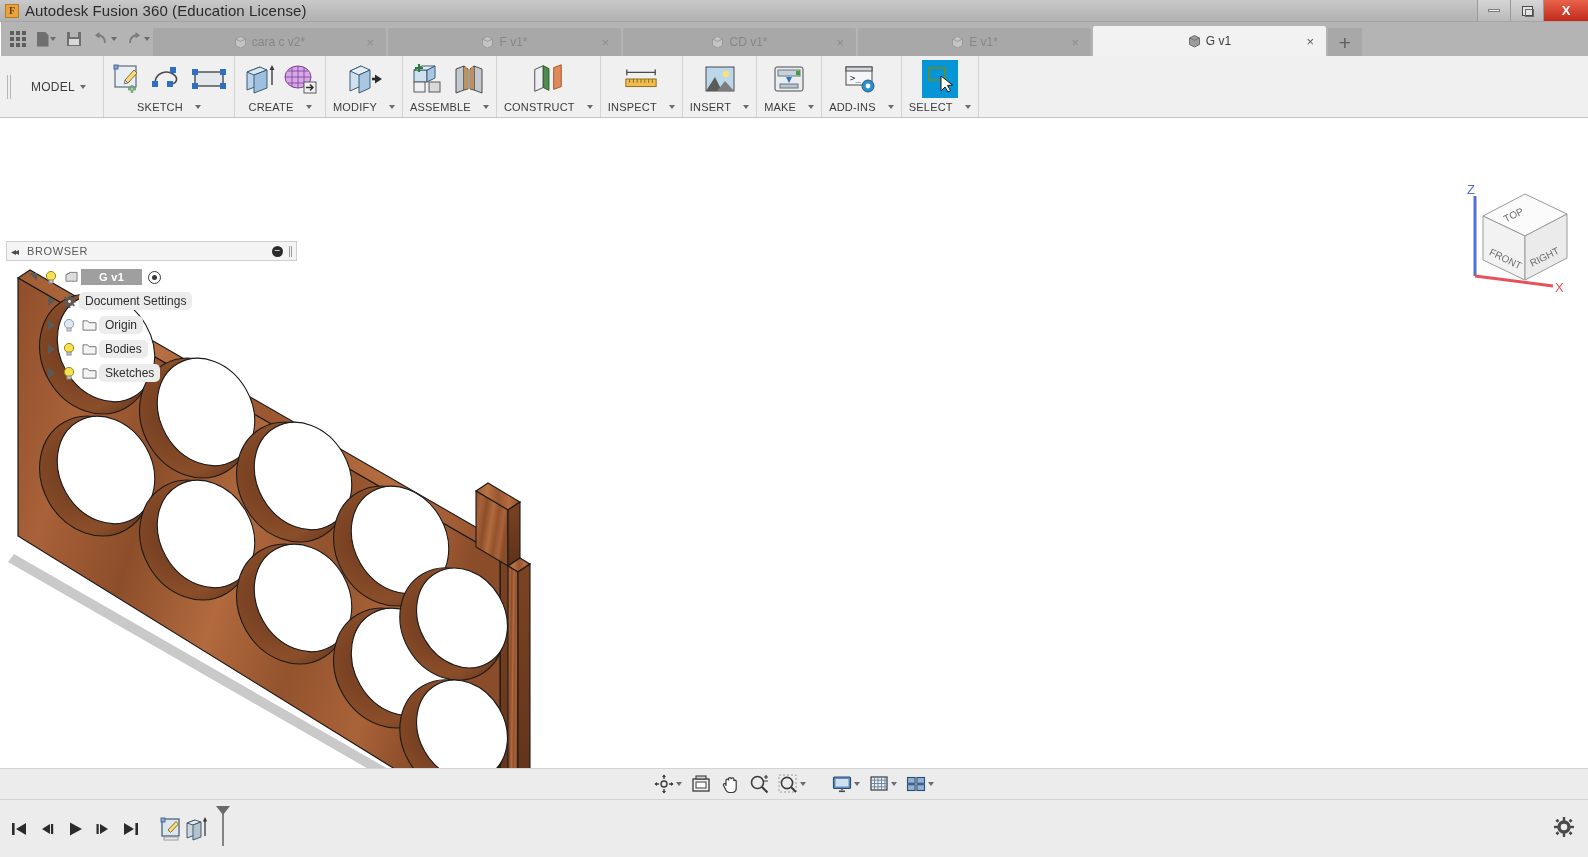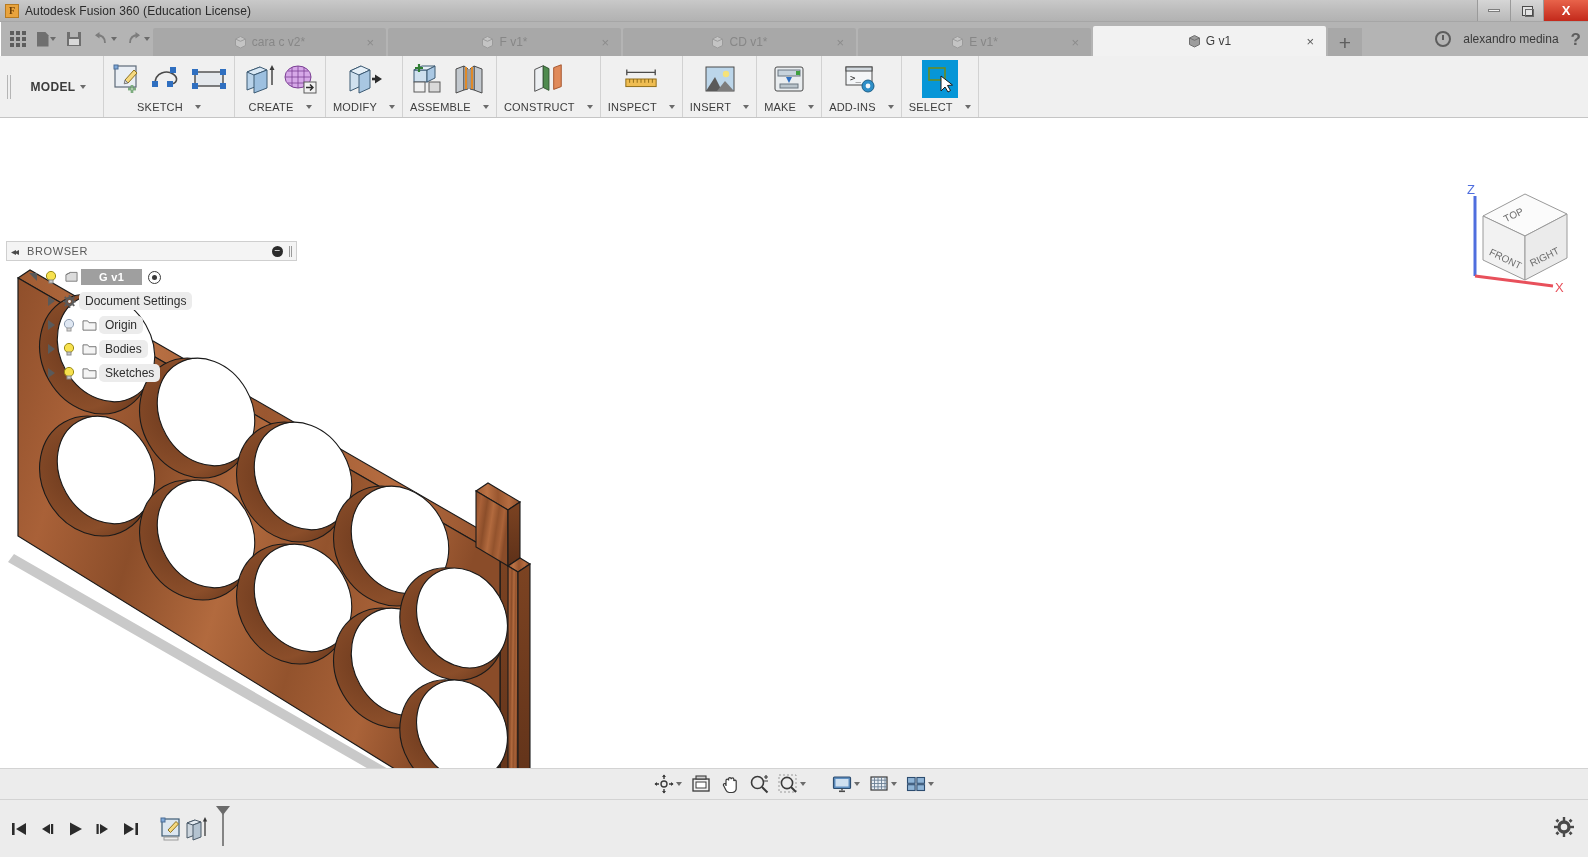--- a/index.html
+++ b/index.html
@@ -18,21 +18,21 @@
     border-bottom: 1px solid #a6a6a6;
     display: flex; align-items: center;
   }
   .app-logo {
     width: 14px; height: 14px; margin-left: 5px; margin-right: 6px;
     background: #e8a33d; border: 1px solid #b77a20;
     color: #6b3d05; font-size: 10px; font-weight: bold;
     display: flex; align-items: center; justify-content: center;
     line-height: 1; font-family: "Liberation Serif", serif;
   }
-  .app-title { font-size: 12px; color: #2b2b2b; letter-spacing: .1px; }
+  .app-title { font-size: 15px; color: #2b2b2b; letter-spacing: .1px; }
   .wincontrols { position: absolute; right: 0; top: 0; height: 22px; display: flex; }
   .wc {
     width: 33px; height: 21px; margin-top: 0;
     border-left: 1px solid #9a9a9a;
     background: linear-gradient(to bottom,#d6d6d6,#b9b9b9);
     display: flex; align-items: center; justify-content: center;
     color: #333; font-size: 11px;
   }
   .wc.close {
     width: 45px;
@@ -95,21 +95,21 @@
     position: absolute; top: 56px; left: 0; width: 1588px; height: 62px;
     background: #f0f0f0; border-bottom: 1px solid #c5c5c5;
     display: flex; align-items: stretch;
   }
   .rib-grip { width: 14px; display:flex;align-items:center;justify-content:center; }
   .rib-grip i { width:1px;height:24px;background:#b5b5b5;box-shadow:3px 0 0 #b5b5b5; display:block;}
   .rib-model {
     width: 90px; display:flex;align-items:center;justify-content:center;gap:5px;
     border-right: 1px solid #d2d2d2;
   }
-  .rib-model span { font-size: 12px; color: #3c3c3c; font-weight: bold; letter-spacing:.3px;}
+  .rib-model span { font-size: 12px; color: #3c3c3c; font-weight: normal; letter-spacing:.3px;}
   .rib-group {
     display: flex; flex-direction: column; align-items: center;
     border-right: 1px solid #d2d2d2; padding: 0 7px 0 7px;
   }
   .rib-icons { display: flex; align-items: flex-end; gap: 4px; height: 42px; padding-top: 2px; }
   .rib-label { height: 17px; display:flex;align-items:center;justify-content:center;gap:12px; }
   .rib-label span { font-size: 11px; color: #3c3c3c; letter-spacing:.2px;}
   .btn32 { width: 36px; height: 38px; display:flex;align-items:center;justify-content:center; }
   .btn32.sel { background:#0696d7; }
 
@@ -282,25 +282,20 @@
         <svg class="cube" width="13" height="14" viewBox="0 0 13 14">
           <path d="M1.5 4 L6.5 1.5 L11.5 4 L11.5 10.5 L6.5 13 L1.5 10.5 Z" fill="#9d9d9d" stroke="#6f6f6f"></path>
           <path d="M1.5 4 L6.5 6.3 L11.5 4" fill="none" stroke="#6f6f6f"></path>
         </svg>
         <span>G v1</span>
         <span class="x">×</span>
       </div>
       <div class="tab-plus">+</div>
     </div>
 
-    <div class="tabbar-right">
-      <div class="clock-ic"></div>
-      <div class="user-name">alexandro medina</div>
-      <div class="help-ic">?</div>
-    </div>
   </div>
 
   <div class="ribbon">
     <div class="rib-grip">
         <i></i>
       </div>
 
     <div class="rib-model">
       <span>MODEL</span>
       <div class="caret"></div>

